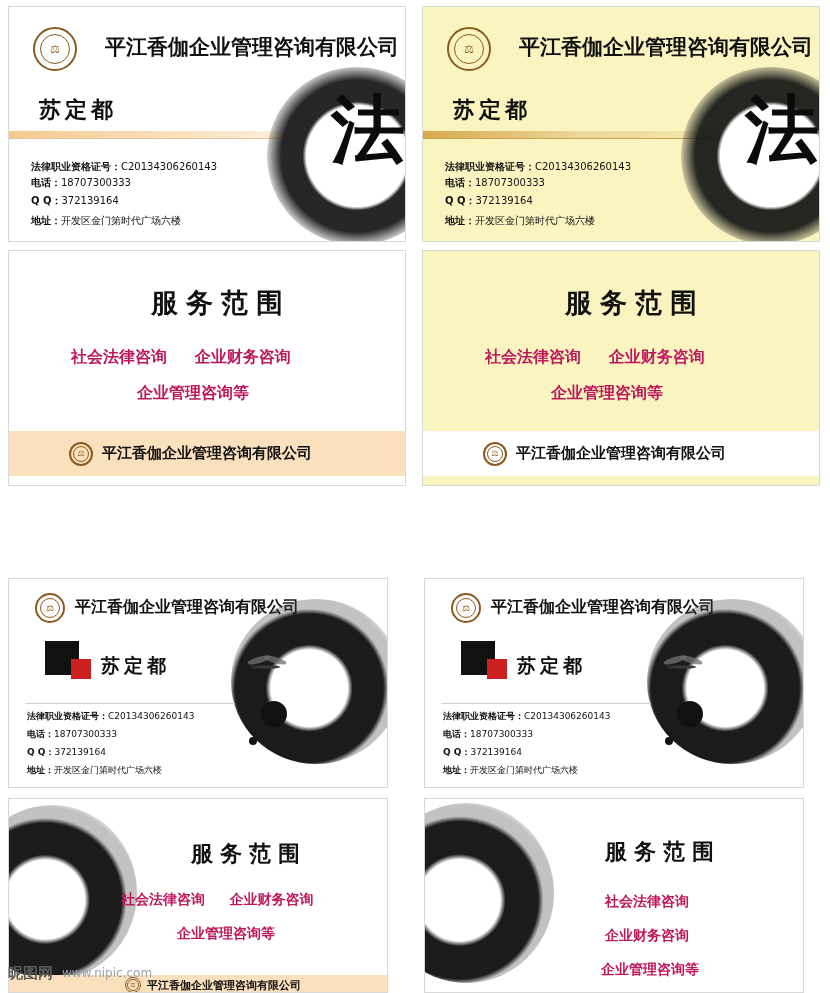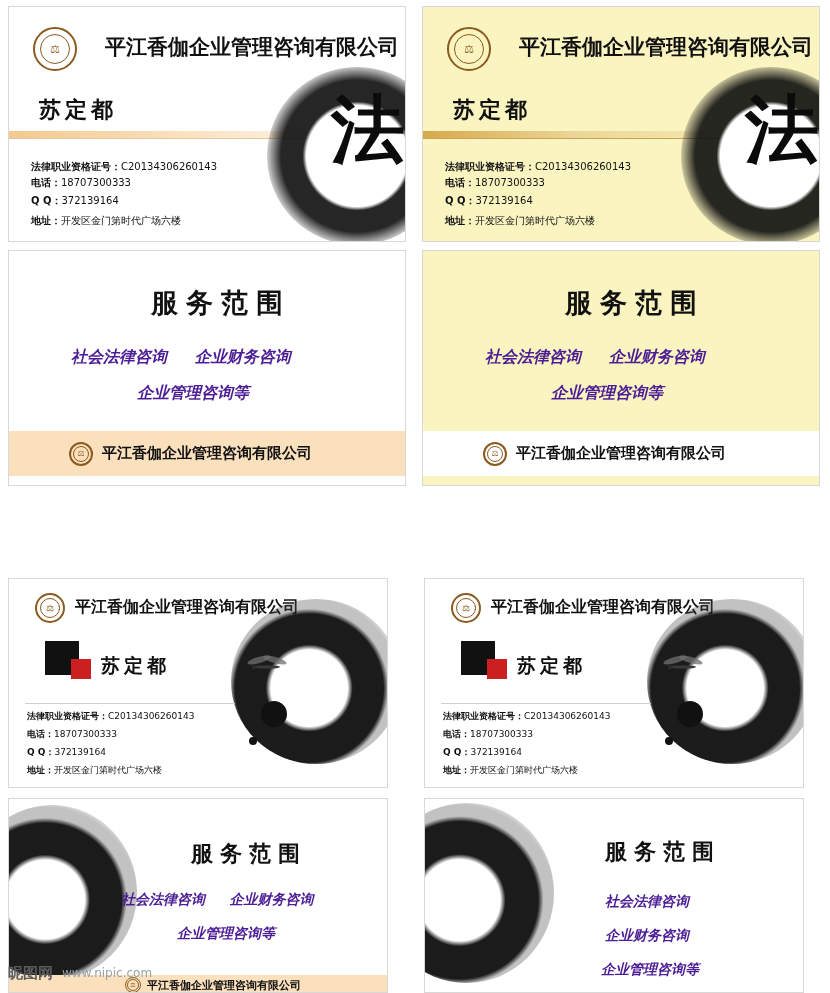--- a/index.html
+++ b/index.html
@@ -32,21 +32,21 @@
 
   
   .ink{position:absolute;border-radius:50%;
        background:radial-gradient(circle at 50% 50%, rgba(255,255,255,1) 0 40%, rgba(20,20,20,0.92) 43% 60%, rgba(255,255,255,0) 74%);
        filter:blur(0.3px);}
   .ink2{position:absolute;border-radius:50%;
        background:radial-gradient(circle at 46% 54%, rgba(255,255,255,1) 0 30%, rgba(15,15,15,0.95) 34% 58%, rgba(80,80,80,0.35) 62% 70%, rgba(255,255,255,0) 78%);}
   .dot{position:absolute;border-radius:50%;background:#111;}
 
   .svctitle{position:absolute;font-family:"DejaVu Serif","Liberation Serif",serif;font-weight:bold;letter-spacing:8px;color:#111;}
-  .svcline{position:absolute;font-family:"DejaVu Serif","Liberation Serif",serif;font-weight:bold;color:#4c1d95;white-space:nowrap;font-style:italic;}
+  .svcline{position:absolute;font-family:"DejaVu Serif","Liberation Serif",serif;font-weight:bold;color:#be185d;white-space:nowrap;}
 
   .footbar{position:absolute;display:flex;align-items:center;}
   .footbar .ftext{font-weight:bold;color:#111;font-family:"DejaVu Sans","Liberation Sans",sans-serif;white-space:nowrap;}
 
   
   .wm{position:absolute;color:#9aa0a6;font-size:12px;font-family:"DejaVu Sans","Liberation Sans",sans-serif;}
   .wm-logo{position:absolute;font-weight:bold;color:#5b5b5b;font-size:15px;font-family:Liberation Mono, monospace;}
   .wm-right{position:absolute;color:#b9bec4;font-size:10.5px;font-family:"DejaVu Sans","Liberation Sans",sans-serif;}
 </style>
 </head>

